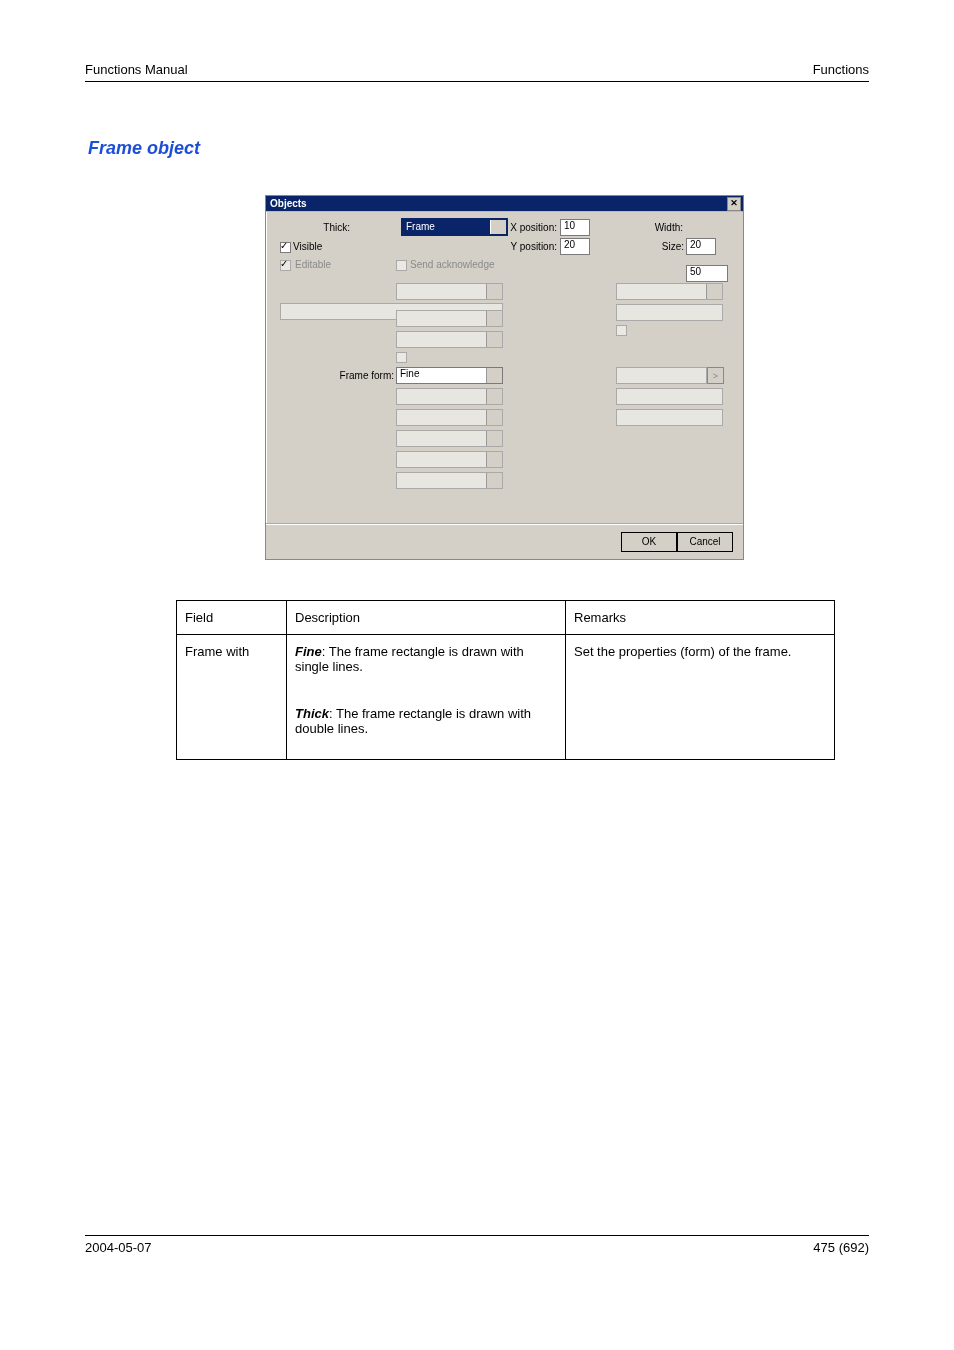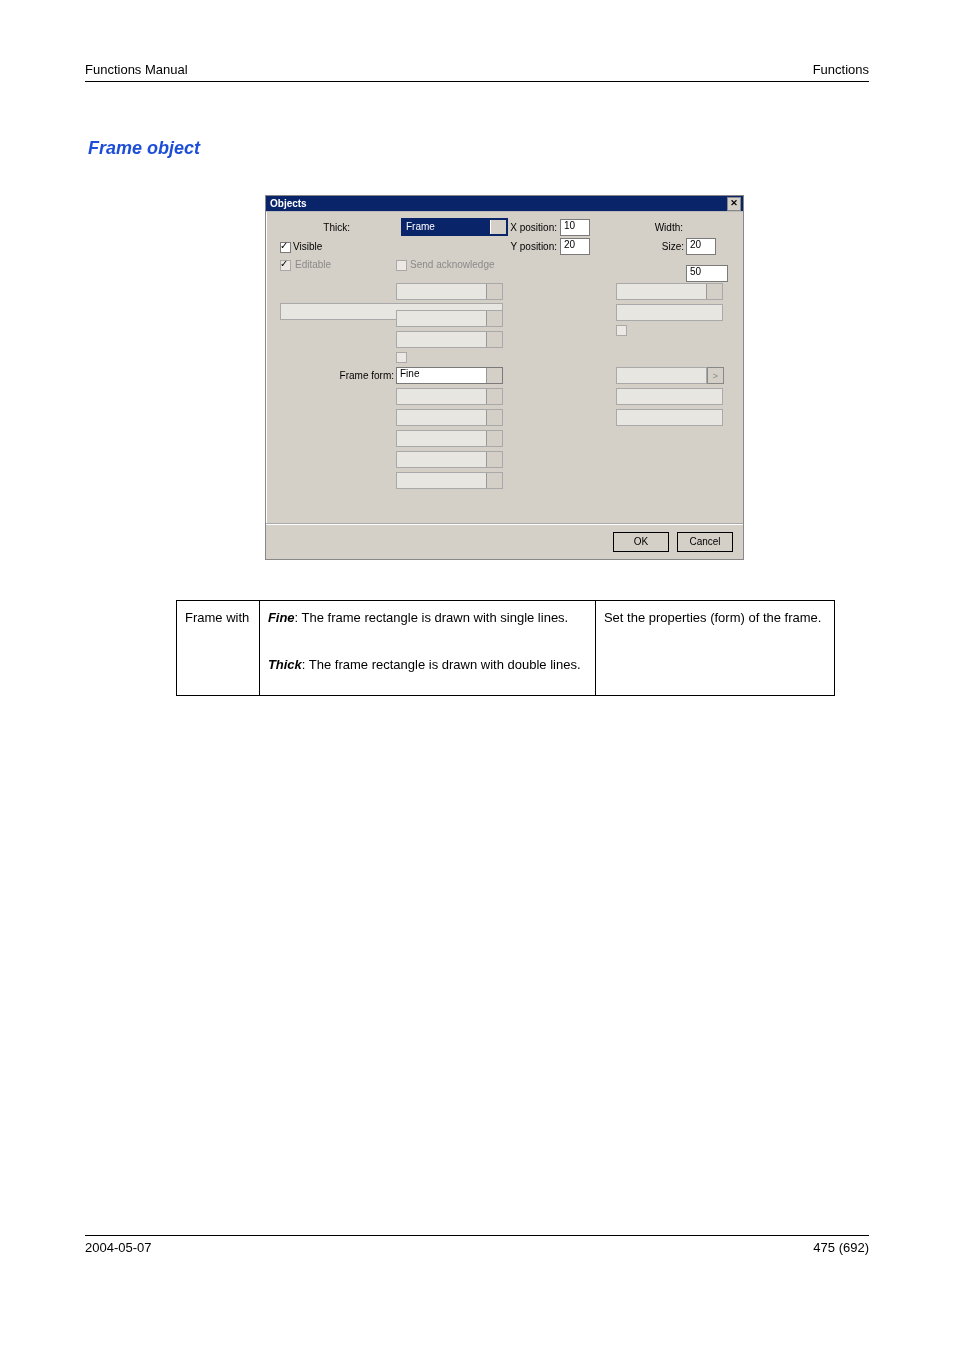--- a/index.html
+++ b/index.html
@@ -137,21 +137,21 @@
     font-size: 9px;
     display:flex;align-items:center;justify-content:center;
   }
   .dlg-btnrow {
     position: absolute;
     bottom: 0; left: 0; right: 0;
     height: 36px;
     border-top: 1px solid #a9a9a9;
     box-shadow: 0 1px 0 #fff inset;
     display:flex; justify-content:flex-end; align-items:center;
-    gap: 8px; padding-right: 10px;
+    padding-right: 10px;
     background: #d4d0c8;
   }
   .win-btn {
     width: 56px; height: 20px;
     background: #d4d0c8;
     border: 1px solid #000;
     font-size: 10px;
     display:flex;align-items:center;justify-content:center;
   }
 
@@ -265,20 +265,25 @@
     <div class="text-input disabled" style="left:350px;top:197px;width:107px;"></div>
   </div>
   <div class="dlg-btnrow">
     <div class="win-btn">OK</div>
     <div class="win-btn">Cancel</div>
   </div>
 </div>
 
 <table class="doc-table">
   <tbody>
+      <tr>
+    <th class="col1">Field</th>
+    <th class="col2">Description</th>
+    <th>Remarks</th>
+  </tr>
   <tr>
     <td>Frame with</td>
     <td>
       <div><span class="obj-label">Fine</span><span>: The frame rectangle is drawn with single lines.</span></div>
       <div style="height:32px;"></div>
       <div><span class="obj-label">Thick</span><span>: The frame rectangle is drawn with double lines.</span></div>
       <div style="height:14px;"></div>
     </td>
     <td>Set the properties (form) of the frame.</td>
   </tr>

